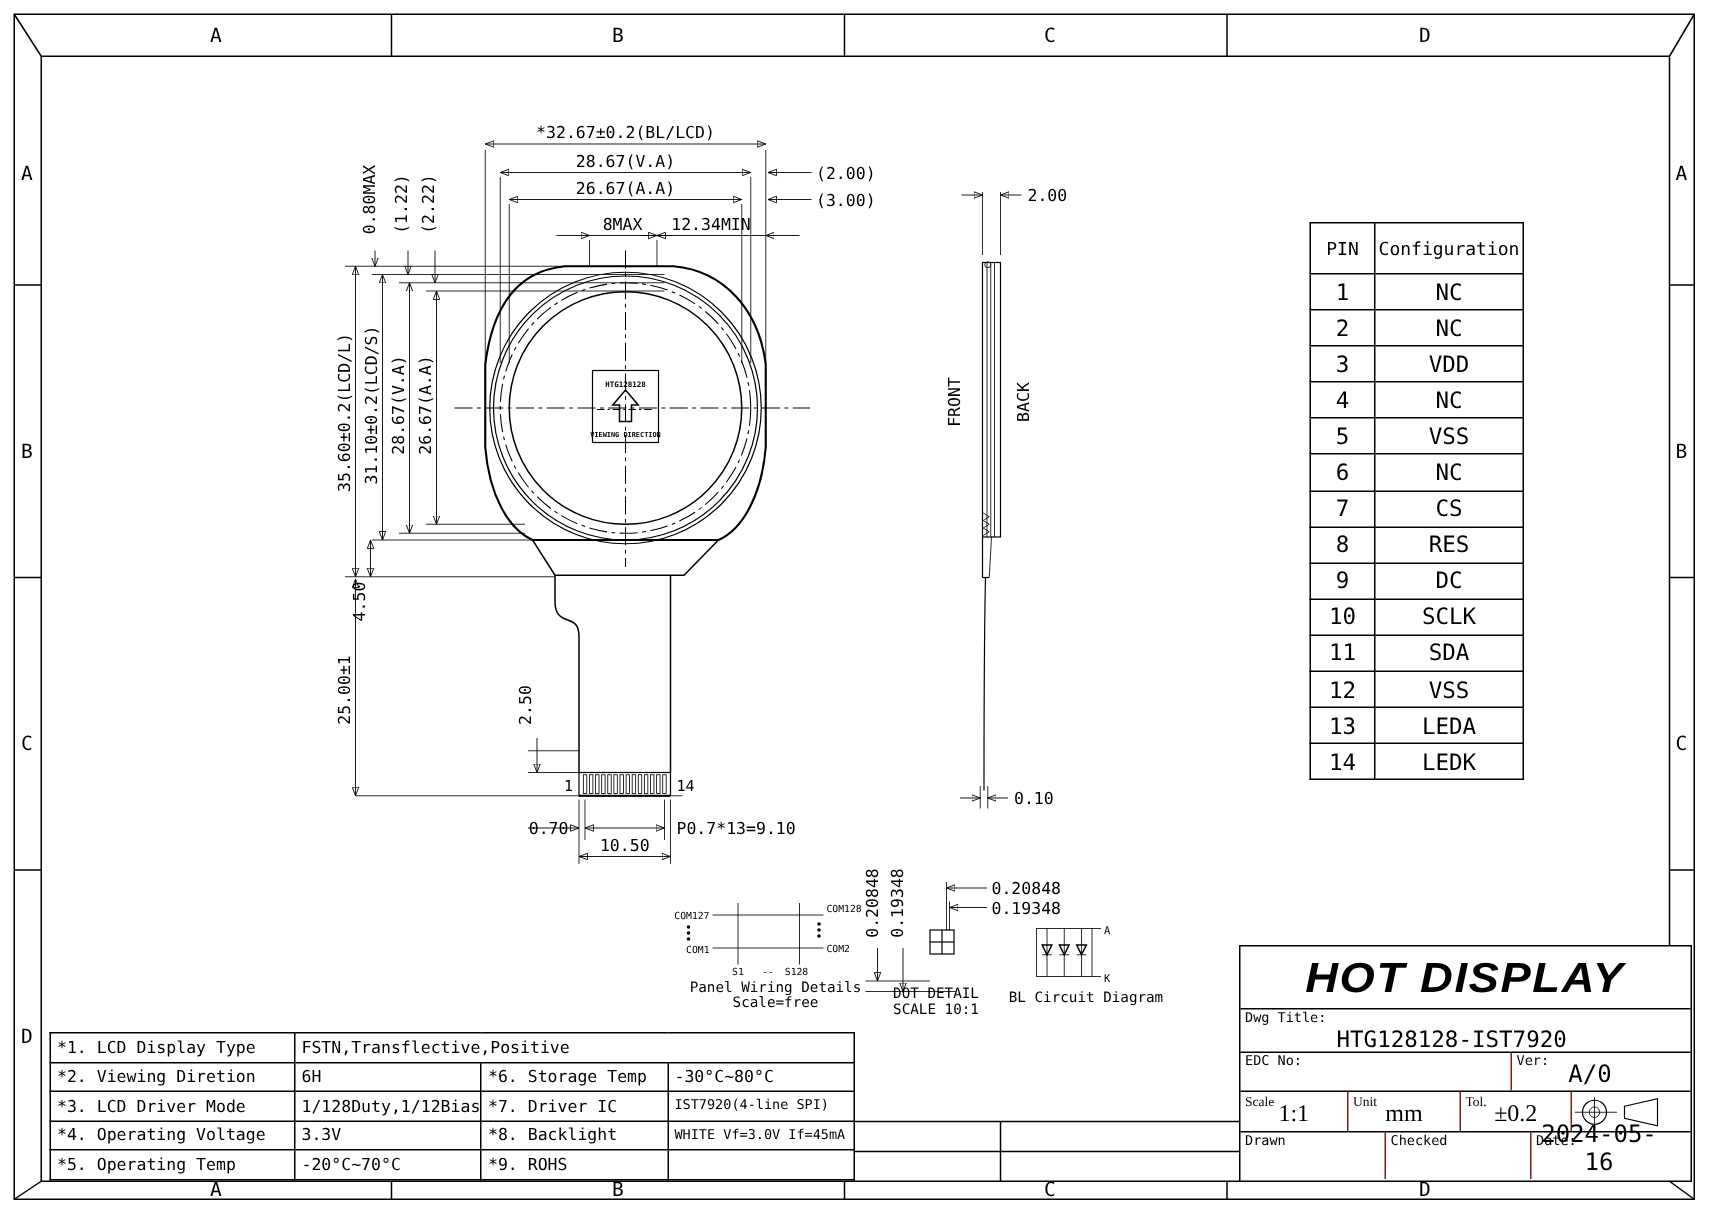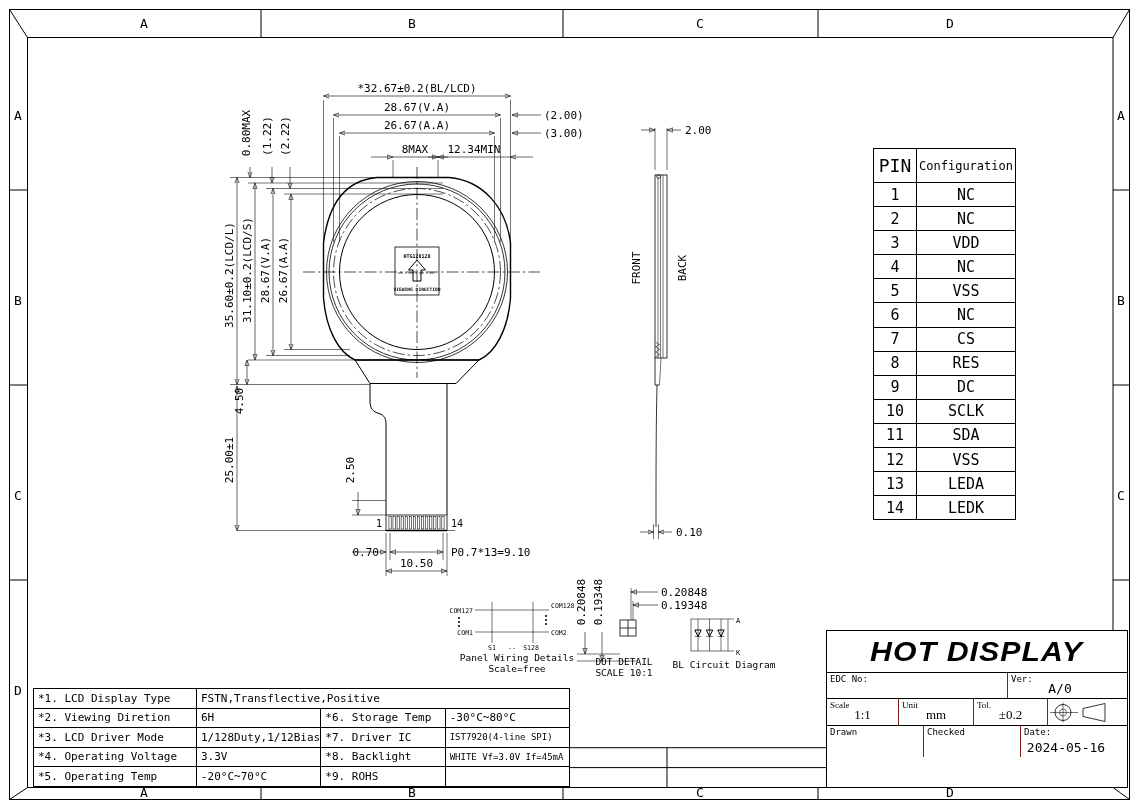--- a/index.html
+++ b/index.html
@@ -27,42 +27,42 @@
   
   .abs{position:absolute;box-sizing:border-box;}
   table{border-collapse:collapse;table-layout:fixed;}
   td,th{border:1px solid #000;padding:0;overflow:hidden;white-space:nowrap;}
   .pin-table{left:873px;top:148px;width:141px;}
   .pin-table th{font-weight:normal;}
   .pin-table .c-pin{width:42px;}
   .pin-table .c-cfg{width:98px;}
   .pin-table thead th{height:33px;}
   .pin-table td{height:23.1px;text-align:center;font-size:15px;}
-  .pin-table th.c-pin{font-size:18px;text-align:center;}
+  .pin-table th.c-pin{font-size:12px;text-align:center;}
   .pin-table th.c-cfg{font-size:12px;text-align:center;}
   .spec-table{left:33px;top:688px;width:537px;}
   .spec-table td{height:18.5px;font-size:11px;padding:0 4px;}
   .spec-table .sc1{width:154px;}
   .spec-table .sc2{width:133px;}
   .spec-table .sc3{width:127px;}
   .spec-table .sc4{width:123px;}
   .spec-table .sm{font-size:9px;}
   
   .titleblock{left:826px;top:630px;width:302px;height:158px;border:1.3px solid #000;background:#fff;}
   .tb-row{position:relative;box-sizing:border-box;border-bottom:1px solid #000;}
   .tb-logo{height:42px;display:flex;align-items:center;justify-content:center;}
   .tb-logo span{font-family:"Liberation Sans",sans-serif;font-style:italic;font-weight:900;
                 font-size:28px;letter-spacing:1px;transform:scaleX(1.08);}
   .tb-lab{position:absolute;left:3px;top:1px;font-size:9px;}
   .tb-dwg{height:29px;}
   .tb-dwg .tb-val{position:absolute;left:64px;top:11px;font-size:15px;}
   .tb-edc{height:26px;display:flex;}
   .tb-cell{position:relative;box-sizing:border-box;border-right:1px solid #7f1d1d;height:100%;}
   .tb-cell:last-child{border-right:none;}
-  .tb-cval{position:absolute;left:0;right:0;bottom:2px;text-align:center;font-size:13px;}
+  .tb-cval{position:absolute;left:0;right:0;bottom:2px;text-align:center;font-size:16px;}
   .tb-scale{height:27px;display:flex;font-family:Liberation Serif, serif;}
   .tb-drawn{height:31px;display:flex;border-bottom:none;}
   .zone{font-size:13px;}
 </style>
 </head>
 <body>
 
 <svg width="1139" height="809" viewBox="0 0 1139 809">
   <defs>
     <marker id="arw" viewBox="0 0 10 10" refX="9.5" refY="5" markerWidth="10" markerHeight="10" orient="auto-start-reverse">
@@ -419,20 +419,24 @@
       <td class="sc3">*9. ROHS</td>
       <td class="sc4"></td>
     </tr>
   </tbody>
 </table>
 
 <div class="titleblock abs">
   <div class="tb-row tb-logo">
     <span>HOT DISPLAY</span>
   </div>
+  <div class="tb-row tb-dwg">
+    <span class="tb-lab">Dwg Title:</span>
+    <span class="tb-val">HTG128128-IST7920</span>
+  </div>
   <div class="tb-row tb-edc">
     <div class="tb-cell" style="width:181px;">
       <span class="tb-lab">EDC No:</span>
       <span class="tb-cval"></span>
     </div>
     <div class="tb-cell" style="width:104px;">
       <span class="tb-lab">Ver:</span>
       <span class="tb-cval">A/0</span>
     </div>
   </div>

